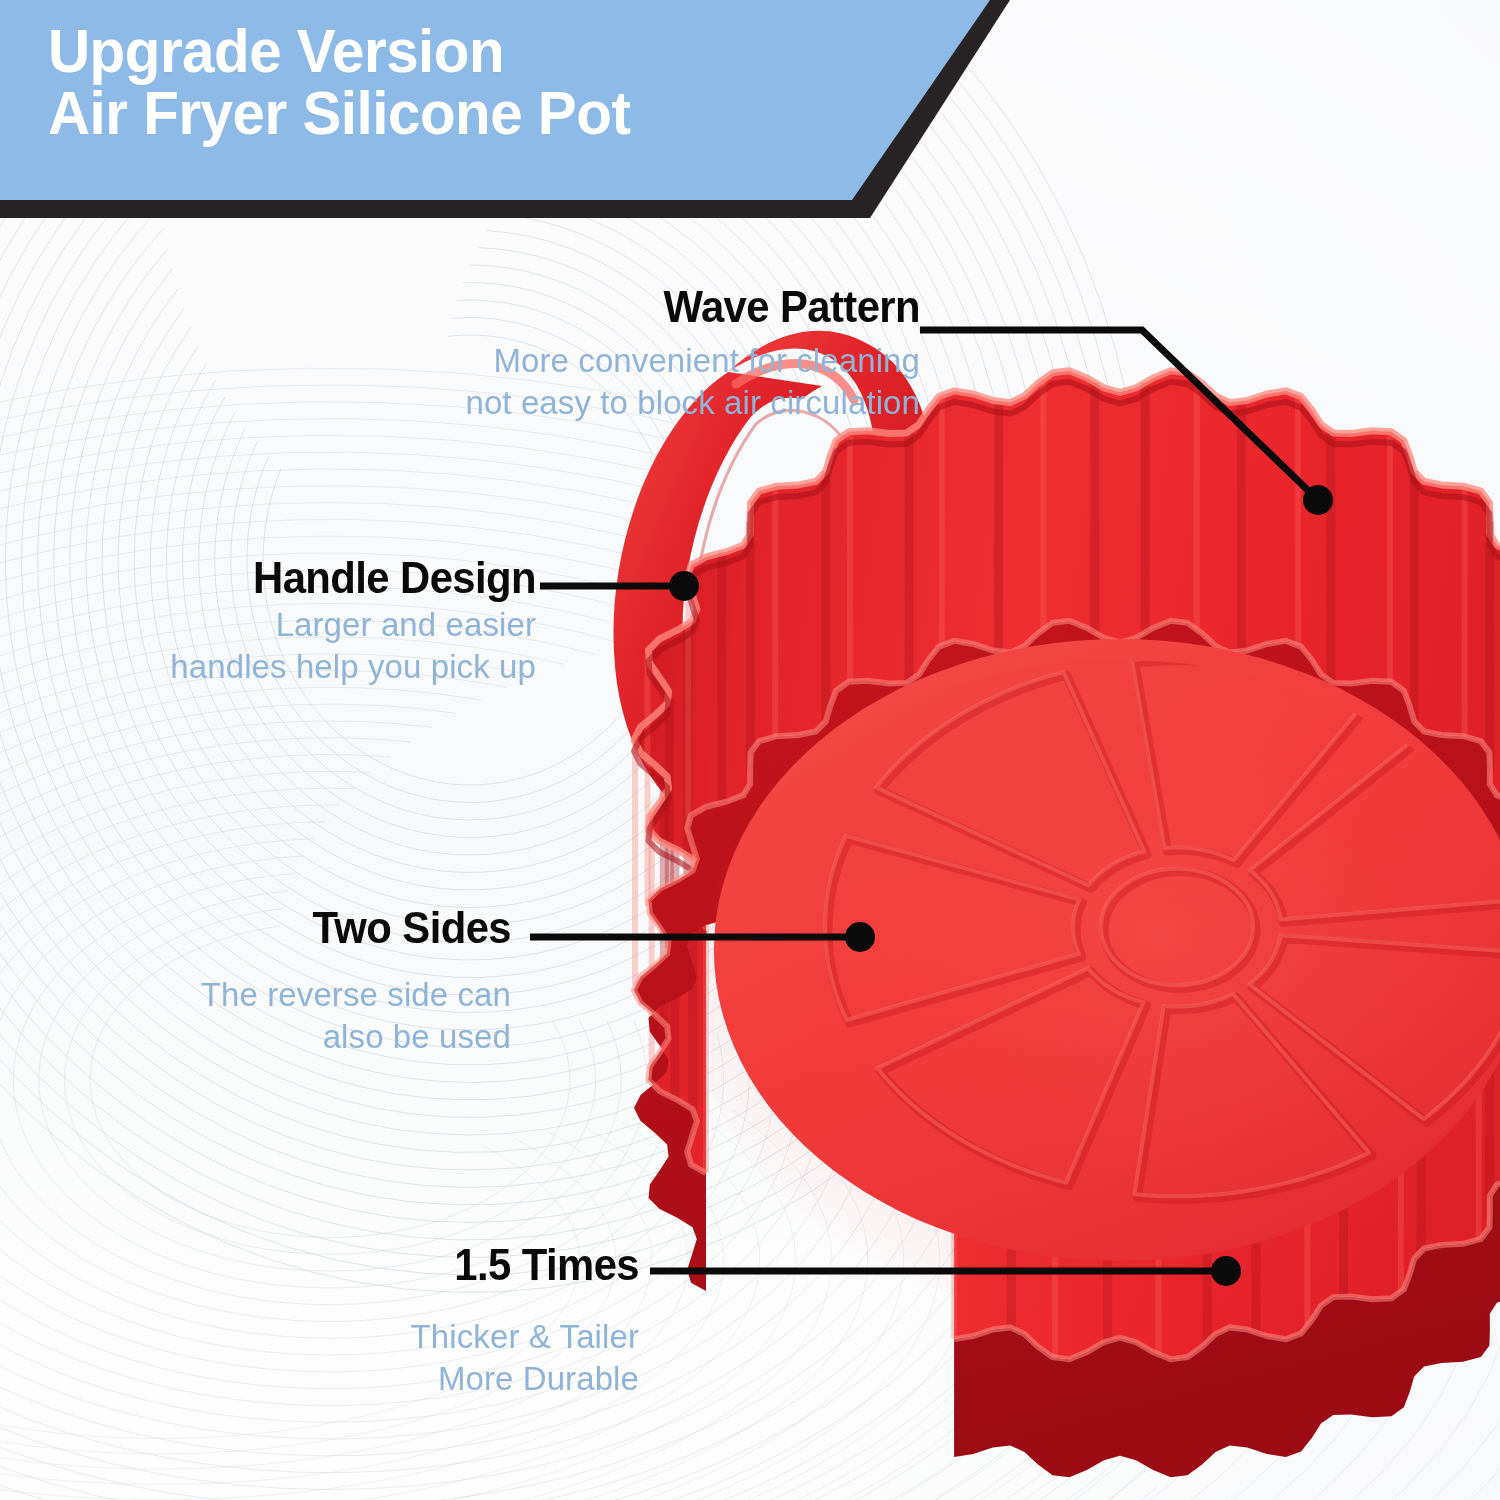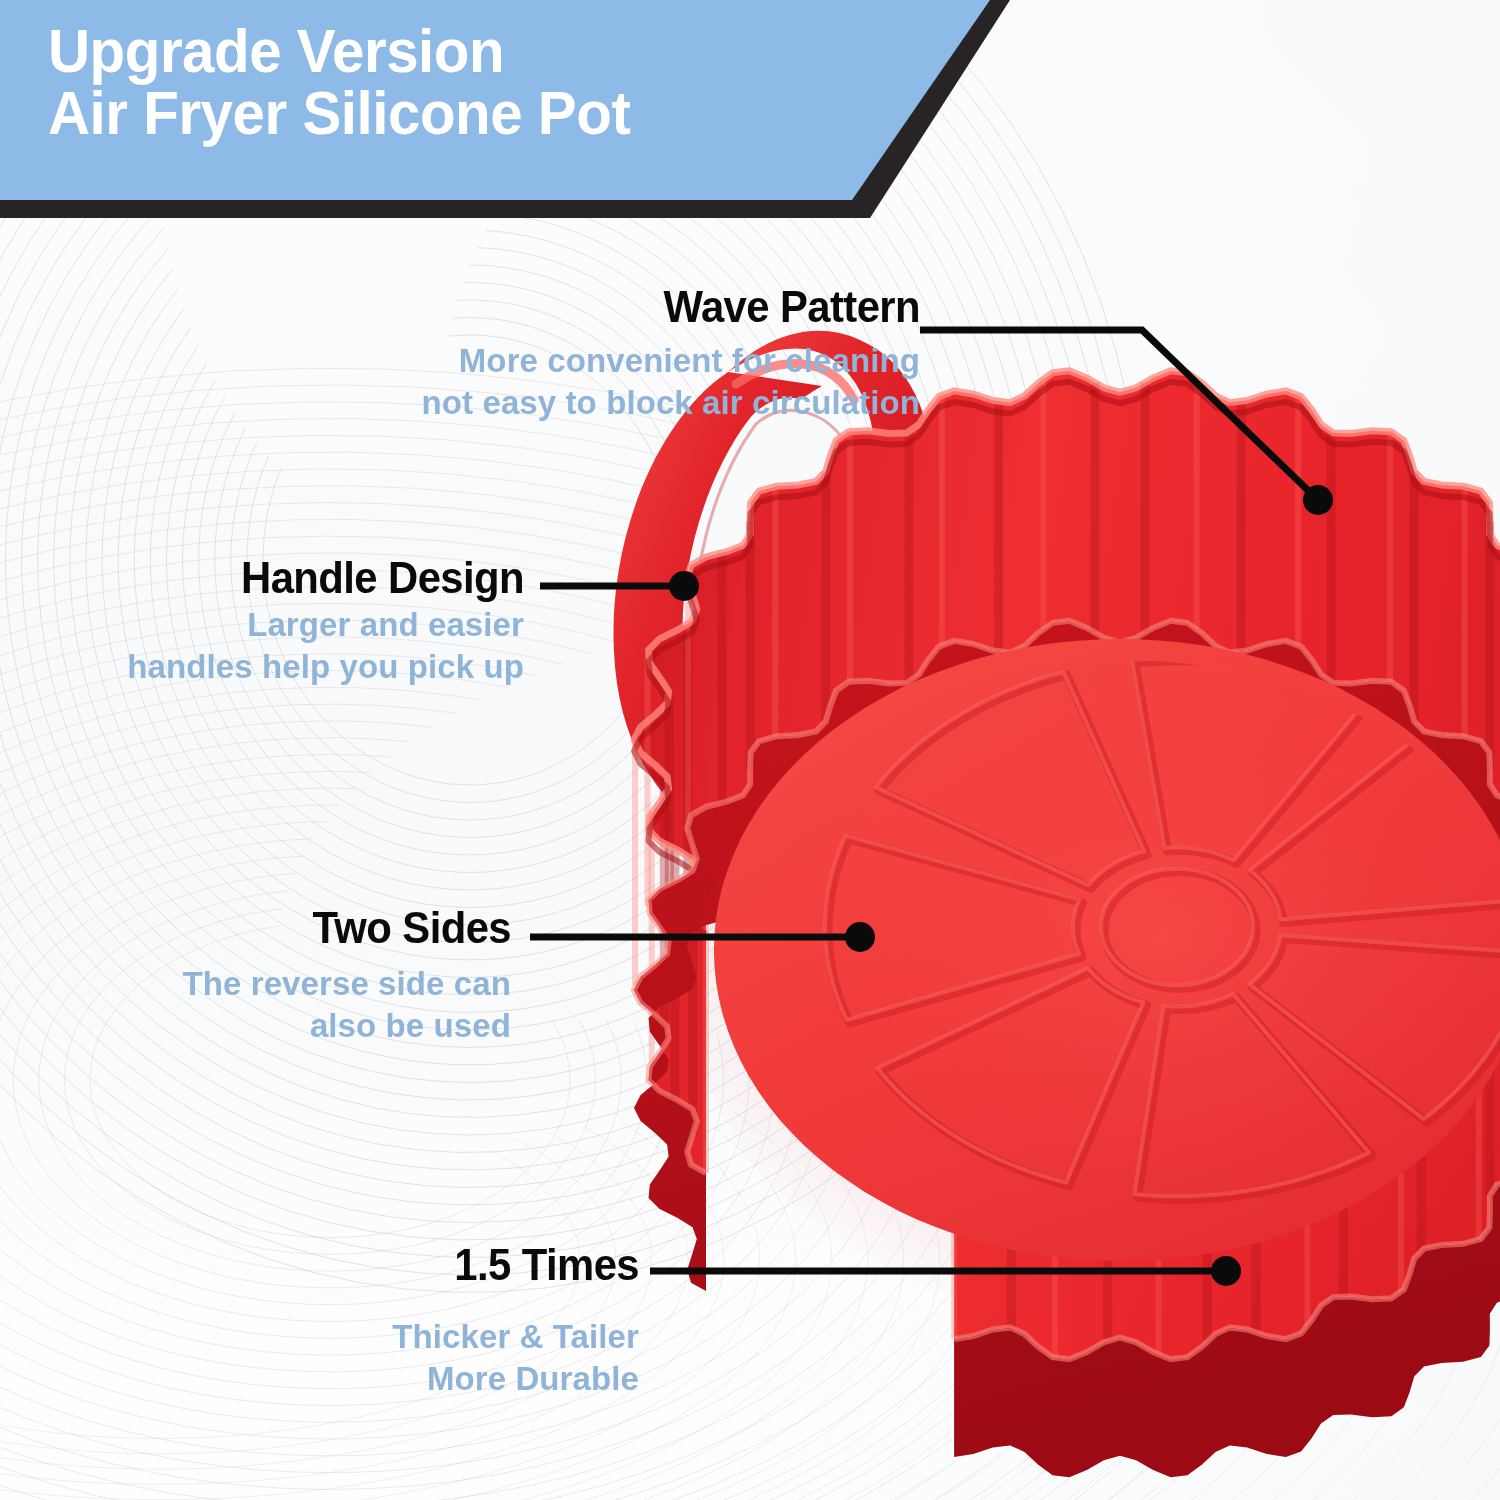--- a/index.html
+++ b/index.html
@@ -62,36 +62,36 @@
     letter-spacing:-0.6px;
     line-height:1.05;
     white-space:nowrap;
     transform:scaleX(0.95);
   }
   .callout .c-sub{
     font-size:33px;
     color:#8FB4D8;
     line-height:1.28;
     white-space:pre-line;
-    font-weight:700;
+    font-weight:400;
     letter-spacing:0.1px;
   }
 
   
   #callout-wave   {left:300px;top:284px;width:620px;}
   #callout-wave .c-title{text-align:right;transform-origin:right top;}
   #callout-wave .c-sub{text-align:right;margin-top:10px;}
 
-  #callout-handle {left:4px;top:555px;width:520px;}
+  #callout-handle {left:16px;top:555px;width:520px;}
   #callout-handle .c-title{text-align:right;transform-origin:right top;}
   #callout-handle .c-sub{text-align:right;margin-top:3px;}
 
   #callout-two    {left:96px;top:905px;width:415px;}
   #callout-two .c-title{text-align:right;transform-origin:right top;}
-  #callout-two .c-sub{text-align:right;margin-top:12px;}
+  #callout-two .c-sub{text-align:right;margin-top:23px;}
 
   #callout-times  {left:244px;top:1242px;width:395px;}
   #callout-times .c-title{text-align:right;transform-origin:right top;}
   #callout-times .c-sub{text-align:right;margin-top:28px;}
 
   
   #leaders{position:absolute;inset:0;width:1500px;height:1500px;pointer-events:none;}
 
   
   #product{

